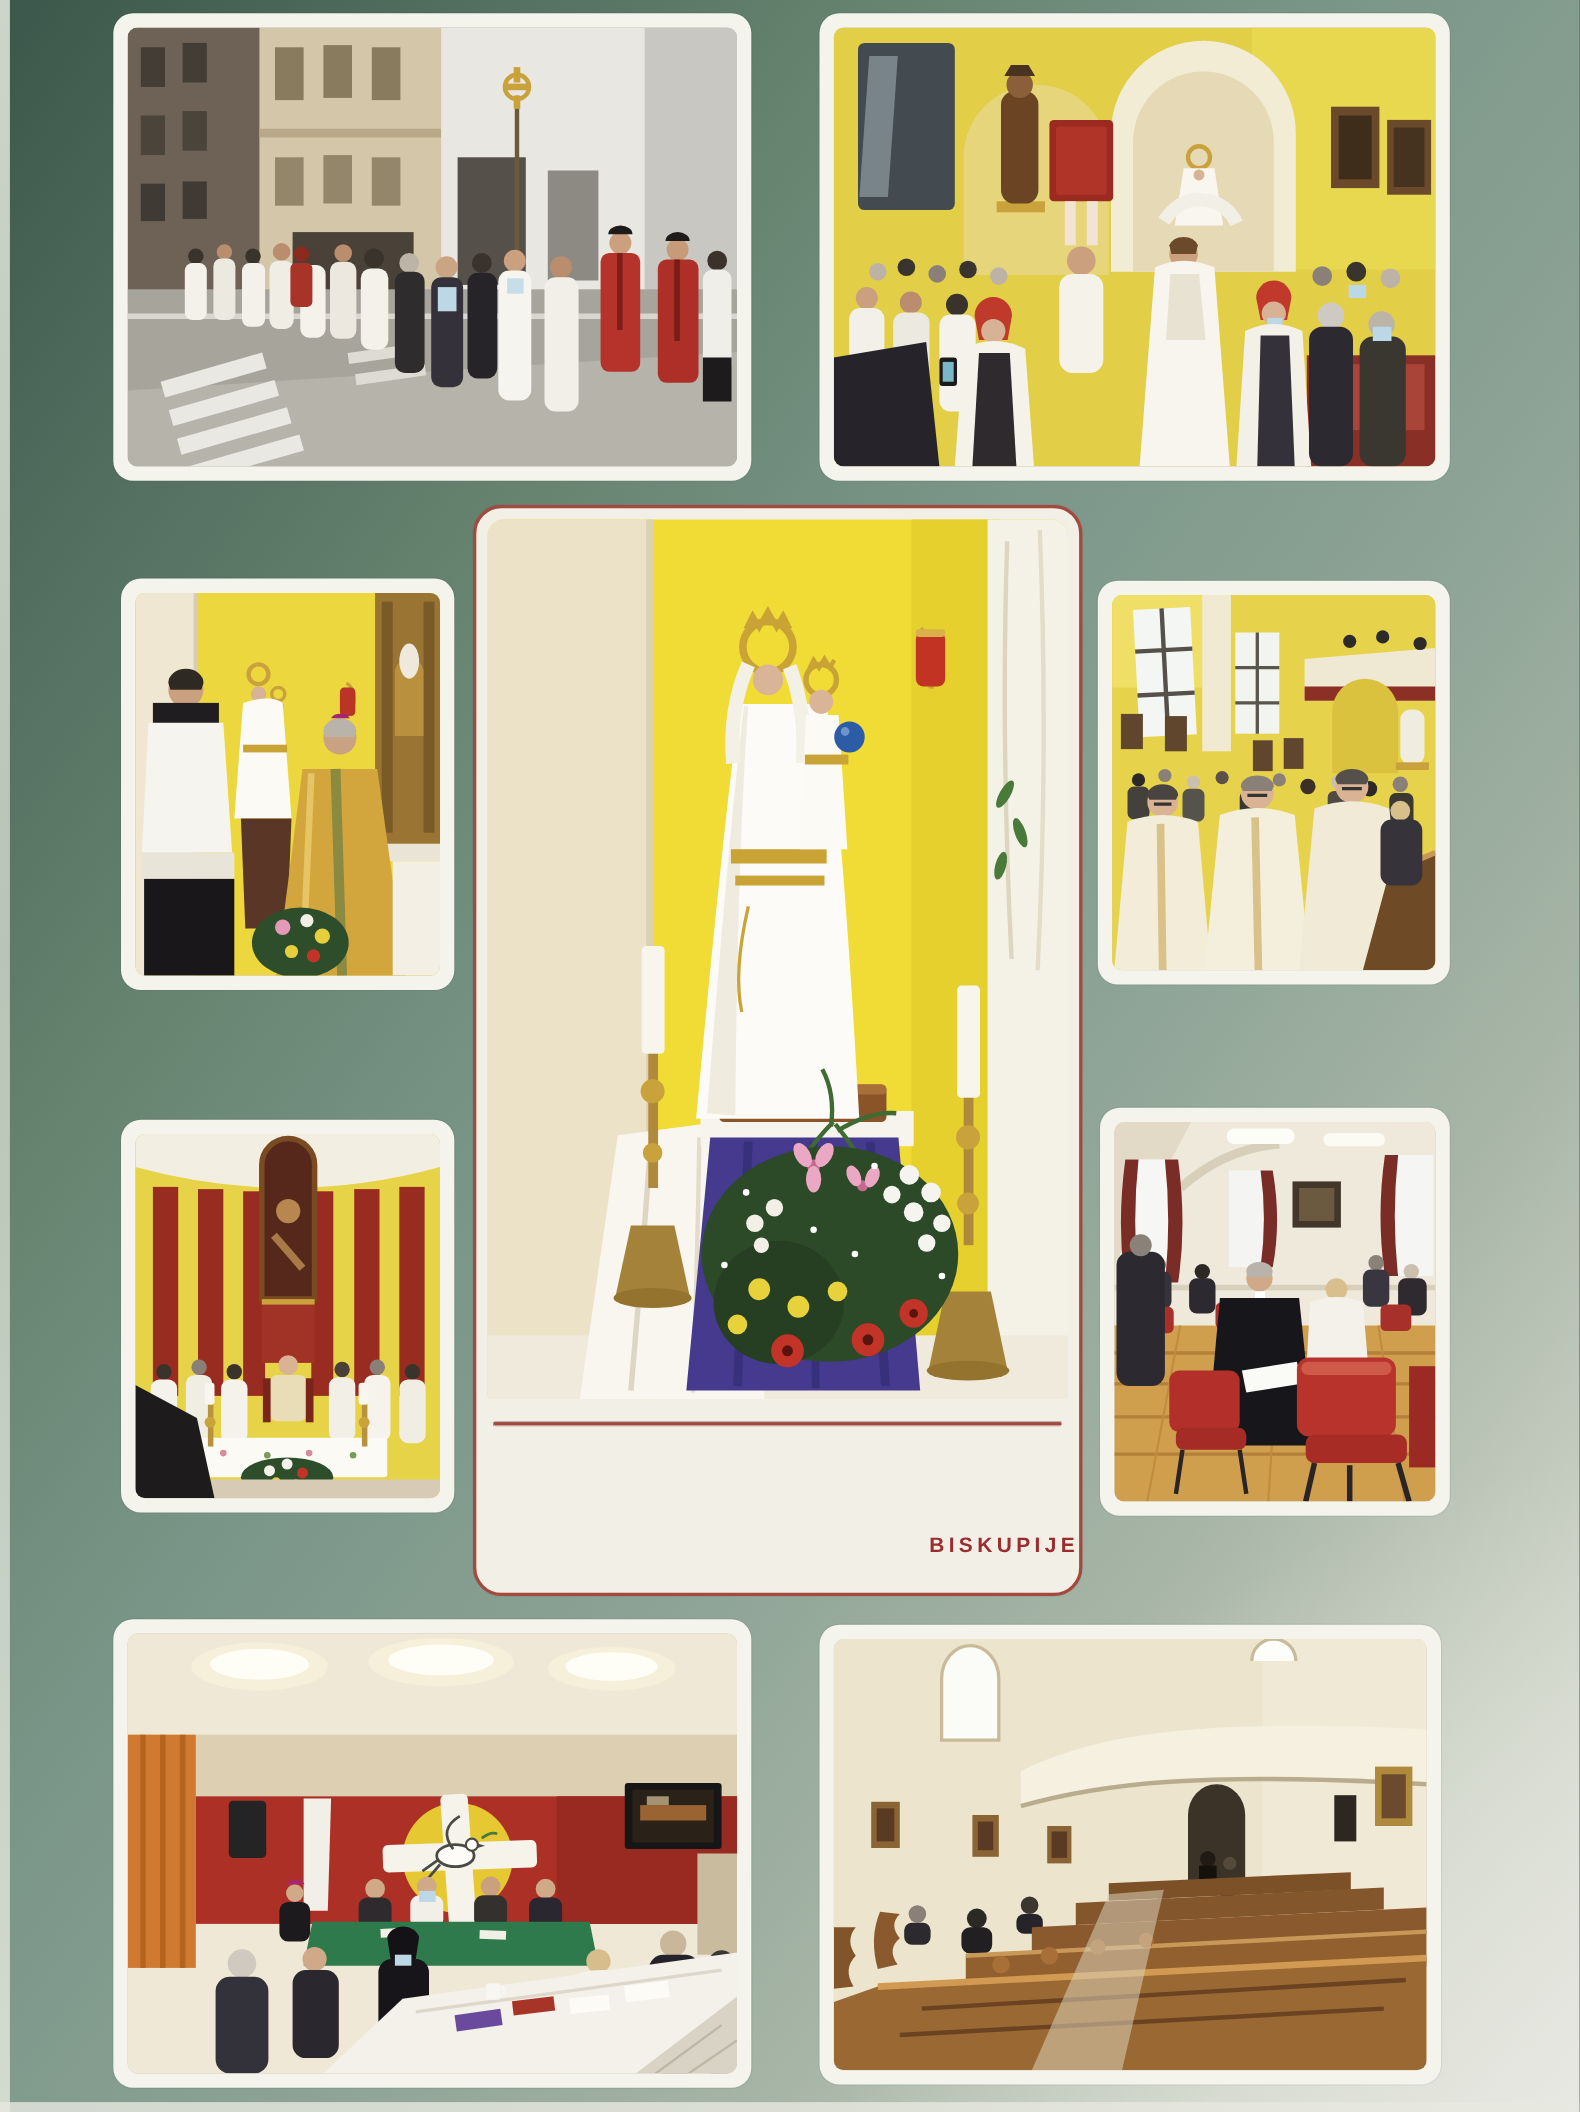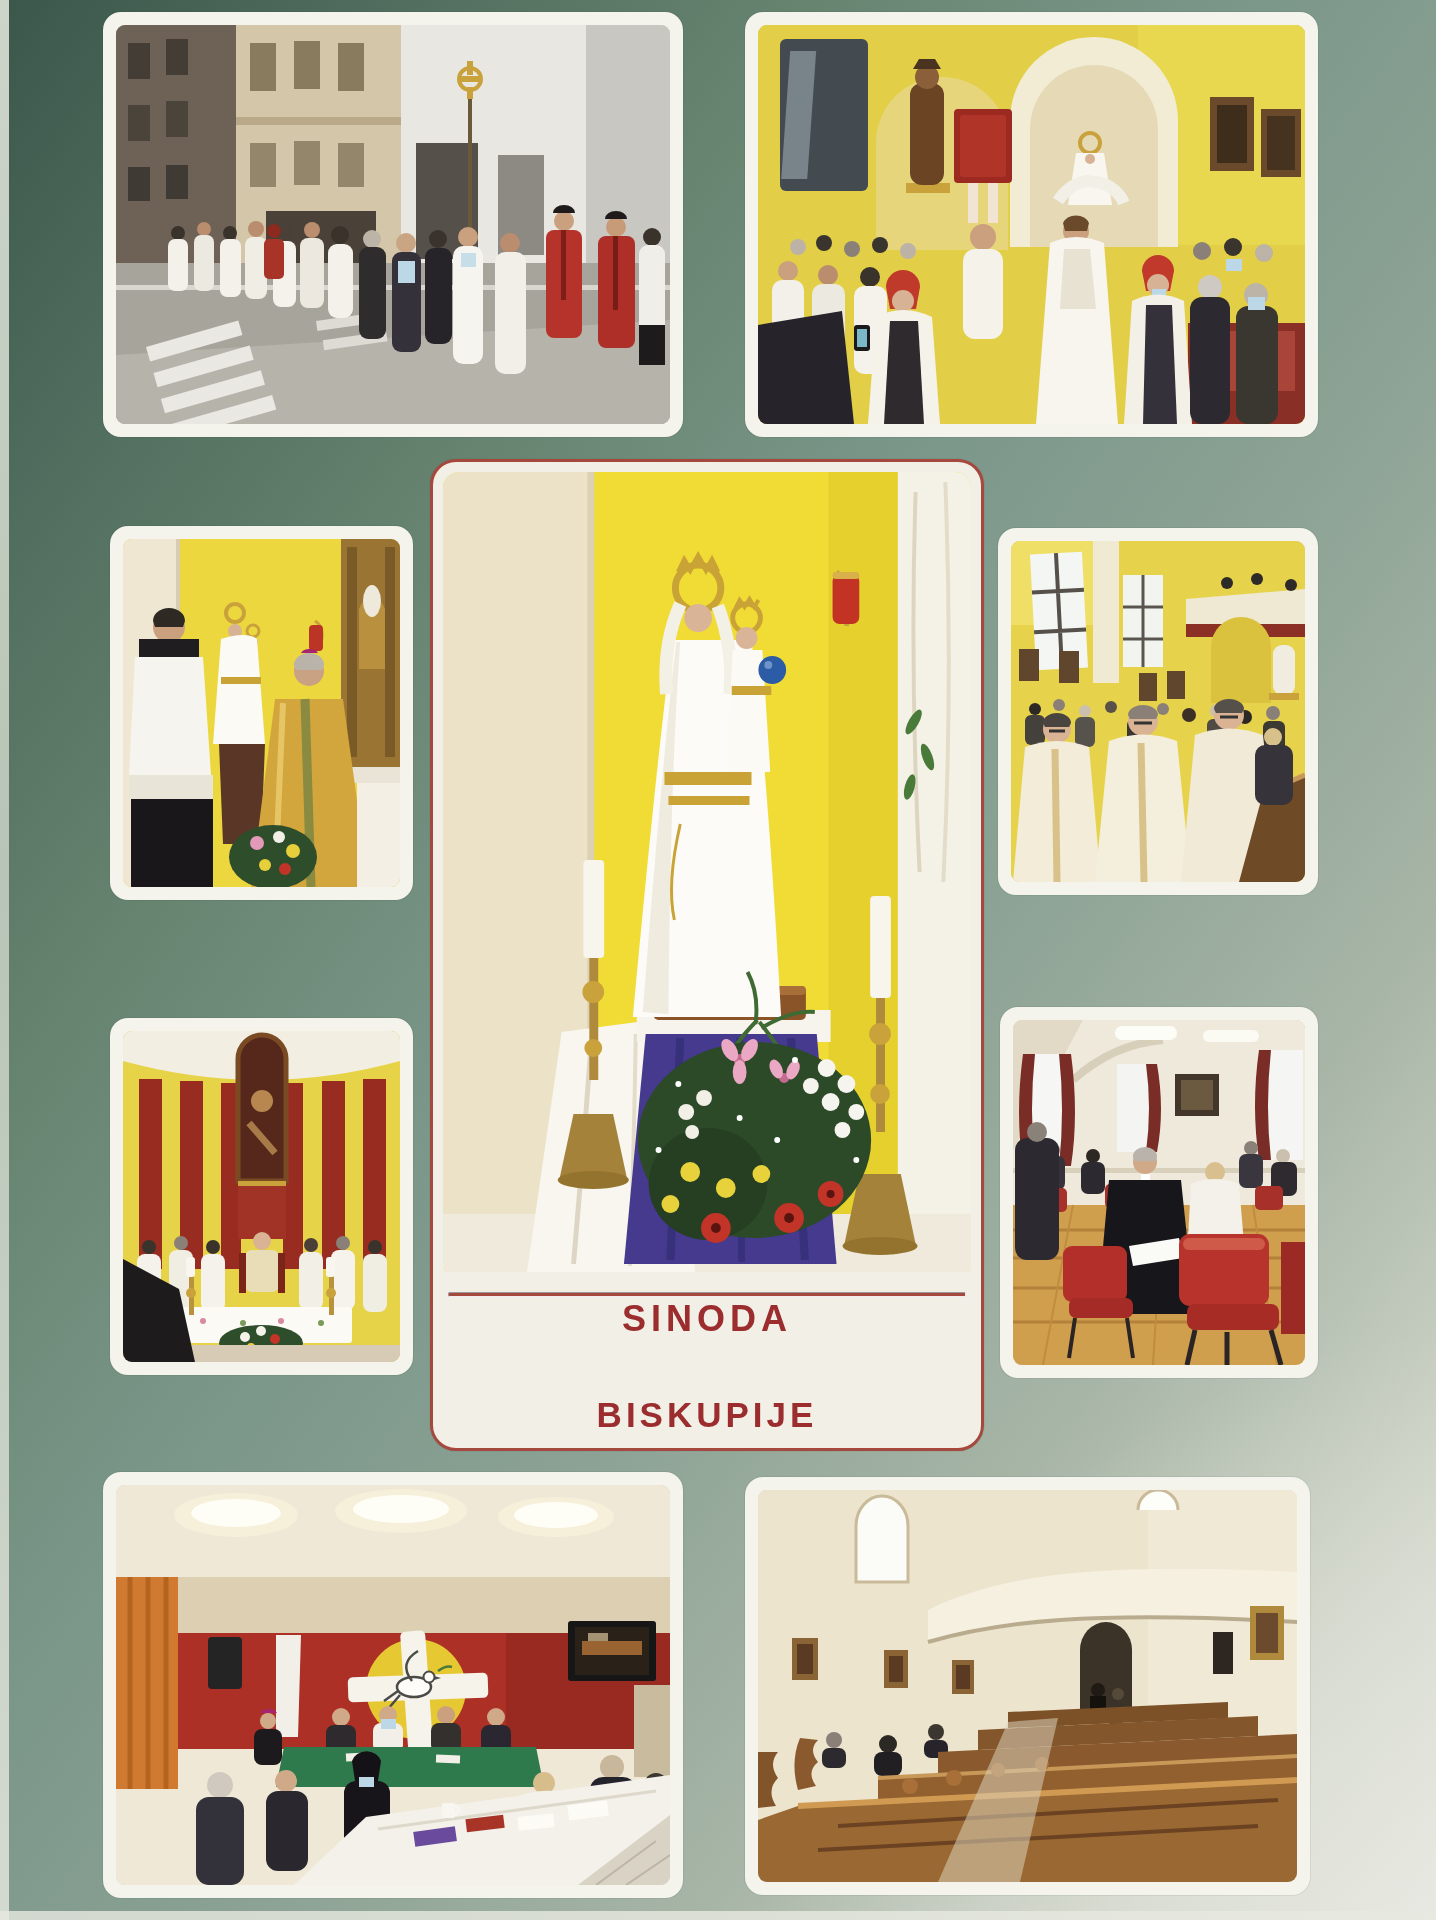--- a/index.html
+++ b/index.html
@@ -28,21 +28,21 @@
   .card{position:absolute;left:430px;top:459px;width:554px;height:992px;box-sizing:border-box;
     background:#f2efe7;border:3px solid #a5483e;border-radius:26px;
     box-shadow:0 0 0 1px rgba(40,60,50,.06);}
   .card .cph{position:absolute;left:10px;right:10px;top:10px;height:800px;
     border-radius:16px 16px 5px 5px;overflow:hidden;}
   .card .cph svg{width:100%;height:100%;display:block;}
   .rule{position:absolute;left:15px;right:15px;top:822px;height:3px;background:#a5483e;border-radius:2px;}
   .t{position:absolute;left:0;width:100%;text-align:center;font-weight:700;color:#9b2d2e;margin:0;}
   .t1{top:836px;font-size:36px;letter-spacing:5px;}
   .t2{top:890px;font-size:30px;letter-spacing:4px;}
-  .t3{top:933px;font-size:35px;letter-spacing:4px;}
+  .t3{top:933px;font-size:19px;letter-spacing:4px;text-align:right;}
 </style>
 </head>
 <body>
 
 <div class="page">
   <div class="edge-left"></div>
   <div class="edge-bottom"></div>
 
   <figure class="frame f-tl" style="margin:0">
     <div class="ph">
@@ -401,21 +401,20 @@
         <circle cx="356" cy="588" r="3" fill="#fff"></circle>
             <circle cx="238" cy="612" r="3" fill="#fff"></circle>
         <circle cx="300" cy="646" r="3" fill="#fff"></circle>
             <circle cx="338" cy="668" r="3" fill="#fff"></circle>
         <circle cx="418" cy="688" r="3" fill="#fff"></circle>
             <circle cx="218" cy="678" r="3" fill="#fff"></circle>
       </g>
     </svg>
       </div>
     <hr class="rule">
-    <h1 class="t t1">SINODA</h1>
     <h2 class="t t3">BISKUPIJE</h2>
   </section>
 
   <figure class="frame f-mr1" style="margin:0">
     <div class="ph">
         <svg viewBox="0 0 294 341" preserveAspectRatio="none">
       <rect width="294" height="341" fill="#e7d34b"></rect>
       <rect x="0" y="0" width="100" height="84" fill="#efdf66"></rect>
       <g transform="rotate(-3 48 70)">
             <rect x="22" y="12" width="52" height="116" fill="#f4f6f3"></rect>

